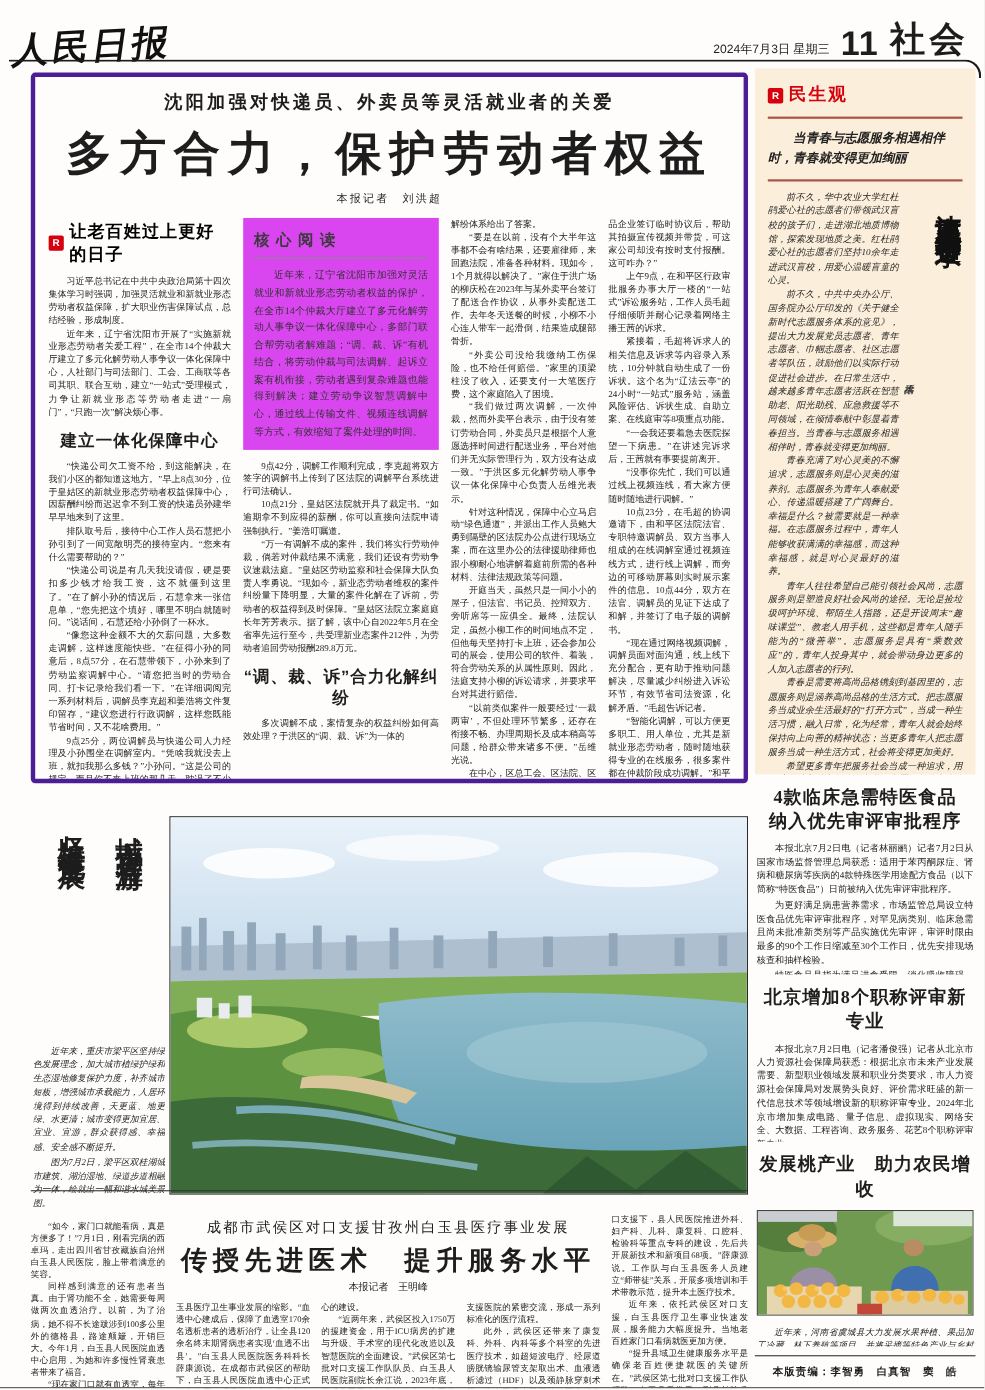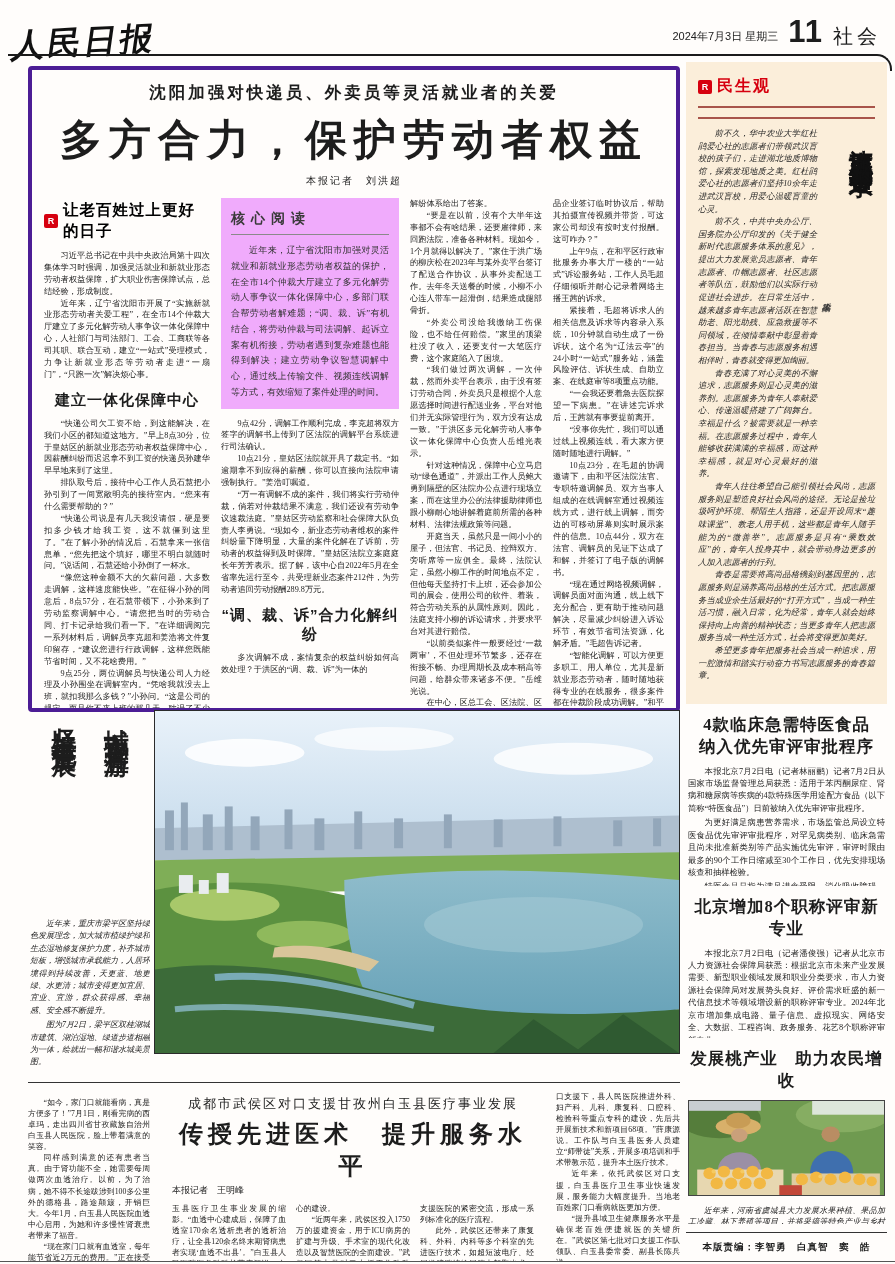--- a/index.html
+++ b/index.html
@@ -11,21 +11,21 @@
   }
   .hei { font-family:"Liberation Sans","DejaVu Sans",sans-serif; }
   .kai { font-family:"Liberation Serif","DejaVu Serif",serif; font-style:italic; }
 
   
   .masthead { position:absolute; left:12px; top:20px; font-size:33px; font-weight:bold;
     transform:skew(-8deg,-3deg); letter-spacing:3px; color:#111; }
   .header-right { position:absolute; right:14px; top:14px; display:flex; align-items:flex-end; gap:10px; }
   .header-date { font-size:11px; color:#222; padding-bottom:6px; }
   .header-pageno { font-size:31px; font-weight:900; letter-spacing:1px; }
-  .header-section { font-size:20px; font-weight:400; letter-spacing:4px; }
+  .header-section { font-size:32px; font-weight:700; letter-spacing:4px; }
   .header-rule { position:absolute; left:8px; right:3px; top:54px; height:17px;
     border-top:2px solid #1b1b1b; border-right:2px solid #1b1b1b; border-top-right-radius:15px; }
 
   
   .main-article { position:absolute; left:28px; top:66px; width:652px; height:646px;
     border:4px solid #4c1d95; border-radius:4px; padding:8px 12px 6px; overflow:hidden; }
   .m-kicker { text-align:center; font-weight:bold; font-size:16.5px; letter-spacing:3px; margin-top:4px; }
   .m-headline { text-align:center; font-size:42px; font-weight:900; letter-spacing:7px; margin:8px 0 6px; }
   .m-byline { text-align:center; font-size:10px; letter-spacing:2px; margin-bottom:10px; }
   .m-cols { display:flex; gap:11px; height:512px; overflow:hidden; }
@@ -37,46 +37,46 @@
   .m-col p { font-size:8.2px; line-height:1.45; text-align:justify; text-indent:2em; color:#222; }
   .m-col p.cont { text-indent:0; }
   .m-col h3 { font-size:15px; font-weight:900; text-align:center; letter-spacing:1px; margin:10px 0 8px;
     font-family:"Liberation Sans","DejaVu Sans",sans-serif; }
   .red-label { display:flex; align-items:center; gap:5px; margin:2px 0 8px; }
   .red-label .label-text { color:#000000; font-weight:900; font-size:15.5px; letter-spacing:1px;
     font-family:"Liberation Sans","DejaVu Sans",sans-serif; }
   .ricon { display:inline-flex; align-items:center; justify-content:center; width:14px; height:14px;
     background:#d6000f; color:#fff; font-size:9px; font-weight:bold; border-radius:2px; flex:none;
     font-family:"Liberation Sans","DejaVu Sans",sans-serif; }
-  .corebox { background:#f0abfc; padding:10px 10px 8px; margin-bottom:9px; }
+  .corebox { background:#d946ef; padding:10px 10px 8px; margin-bottom:9px; }
   .core-title { font-size:14px; font-weight:900; letter-spacing:6px; color:#3a3a3a; margin:2px 0 6px;
     font-family:"Liberation Sans","DejaVu Sans",sans-serif; }
   .core-rule { border:none; border-top:1.5px solid #8a8a8a; margin-bottom:8px; }
   .corebox p { font-size:9px; line-height:1.75; text-indent:2em; text-align:justify; color:#333; }
 
   
-  .city-section { position:absolute; left:28px; top:708px; width:652px; height:360px; }
+  .city-section { position:absolute; left:28px; top:740px; width:652px; height:360px; }
   .city-left { position:absolute; left:2px; top:0; width:120px; height:360px; overflow:hidden; }
   .city-title { writing-mode:vertical-rl; height:200px; font-size:25px; font-weight:900; line-height:2.1;
     letter-spacing:5px; margin-left:8px; font-family:"Liberation Sans","DejaVu Sans",sans-serif; }
   .city-cap { margin-top:10px; font-size:8px; line-height:1.55; text-align:justify; text-indent:2em; color:#222; }
   .city-photo { position:absolute; left:126px; top:2px; width:526px; height:344px; border:1px solid #2b2b2b; }
 
   
   .bottom-article { position:absolute; left:28px; top:1082px; width:652px; height:180px;
-    border-top:1.5px solid #333; padding-top:8px; display:flex; gap:22px; overflow:hidden; }
+    border-top:1.5px solid #333; padding-top:20px; display:flex; gap:10px; overflow:hidden; }
   .b-col { overflow:hidden; }
   .b-col p, .b-mid p { font-size:7.8px; line-height:1.42; text-align:justify; text-indent:2em; color:#222; }
   .b-col p.cont, .b-mid p.cont { text-indent:0; }
   .b-col1 { width:122px; flex:none; padding-top:6px; }
   .b-col5 { width:124px; flex:none; }
   .b-mid { flex:1; }
   .b-kicker { text-align:center; font-size:13px; letter-spacing:2px; margin-top:4px; }
   .b-headline { text-align:center; font-size:24px; font-weight:900; letter-spacing:5px; margin:5px 0 2px; }
-  .b-byline { font-size:9px; margin-bottom:6px; }
+  .b-byline { text-align:center; font-size:9px; margin-bottom:6px; }
   .b-midcols { display:flex; gap:10px; height:96px; overflow:hidden; }
   .b-midcols > div { flex:1; overflow:hidden; }
 
   
   .sidebar { position:absolute; left:686px; top:62px; width:201px; height:1198px; overflow:hidden; }
   .msg-box { background:#fbeeda; height:642px; padding:14px 12px 8px; overflow:hidden; }
   .msg-label { display:flex; align-items:center; gap:5px; }
   .msg-label .label-text { color:#d6000f; font-weight:900; font-size:16px; letter-spacing:2px;
     font-family:"Liberation Sans","DejaVu Sans",sans-serif; }
   .msg-rule { border:none; border-top:2px solid #a8544a; margin:9px 0; }
@@ -269,20 +269,21 @@
   </section>
 
   <aside class="sidebar">
 
     <div class="msg-box">
       <div class="msg-label">
         <span class="ricon">R</span>
         <span class="label-text">民生观</span>
       </div>
       <hr class="msg-rule">
+      <div class="msg-summary">当青春与志愿服务相遇相伴时，青春就变得更加绚丽</div>
       <hr class="msg-rule">
       <div class="msg-body">
         <div class="vtitle-wrap">
           <div class="vtitle">让志愿服务成为一种青春追求</div>
           <div class="vauthor kai">徐本禹</div>
         </div>
         <p>前不久，华中农业大学红杜鹃爱心社的志愿者们带领武汉盲校的孩子们，走进湖北地质博物馆，探索发现地质之美。红杜鹃爱心社的志愿者们坚持10余年走进武汉盲校，用爱心温暖盲童的心灵。</p>
         <p>前不久，中共中央办公厅、国务院办公厅印发的《关于健全新时代志愿服务体系的意见》，提出大力发展党员志愿者、青年志愿者、巾帼志愿者、社区志愿者等队伍，鼓励他们以实际行动促进社会进步。在日常生活中，越来越多青年志愿者活跃在智慧助老、阳光助残、应急救援等不同领域，在倾情奉献中彰显着青春担当。当青春与志愿服务相遇相伴时，青春就变得更加绚丽。</p>
         <p>青春充满了对心灵美的不懈追求，志愿服务则是心灵美的滋养剂。志愿服务为青年人奉献爱心、传递温暖搭建了广阔舞台。幸福是什么？被需要就是一种幸福。在志愿服务过程中，青年人能够收获满满的幸福感，而这种幸福感，就是对心灵最好的滋养。</p>
         <p>青年人往往希望自己能引领社会风尚，志愿服务则是塑造良好社会风尚的途径。无论是捡垃圾呵护环境、帮陌生人指路，还是开设周末“趣味课堂”、教老人用手机，这些都是青年人随手能为的“微善举”。志愿服务是具有“乘数效应”的，青年人投身其中，就会带动身边更多的人加入志愿者的行列。</p>

